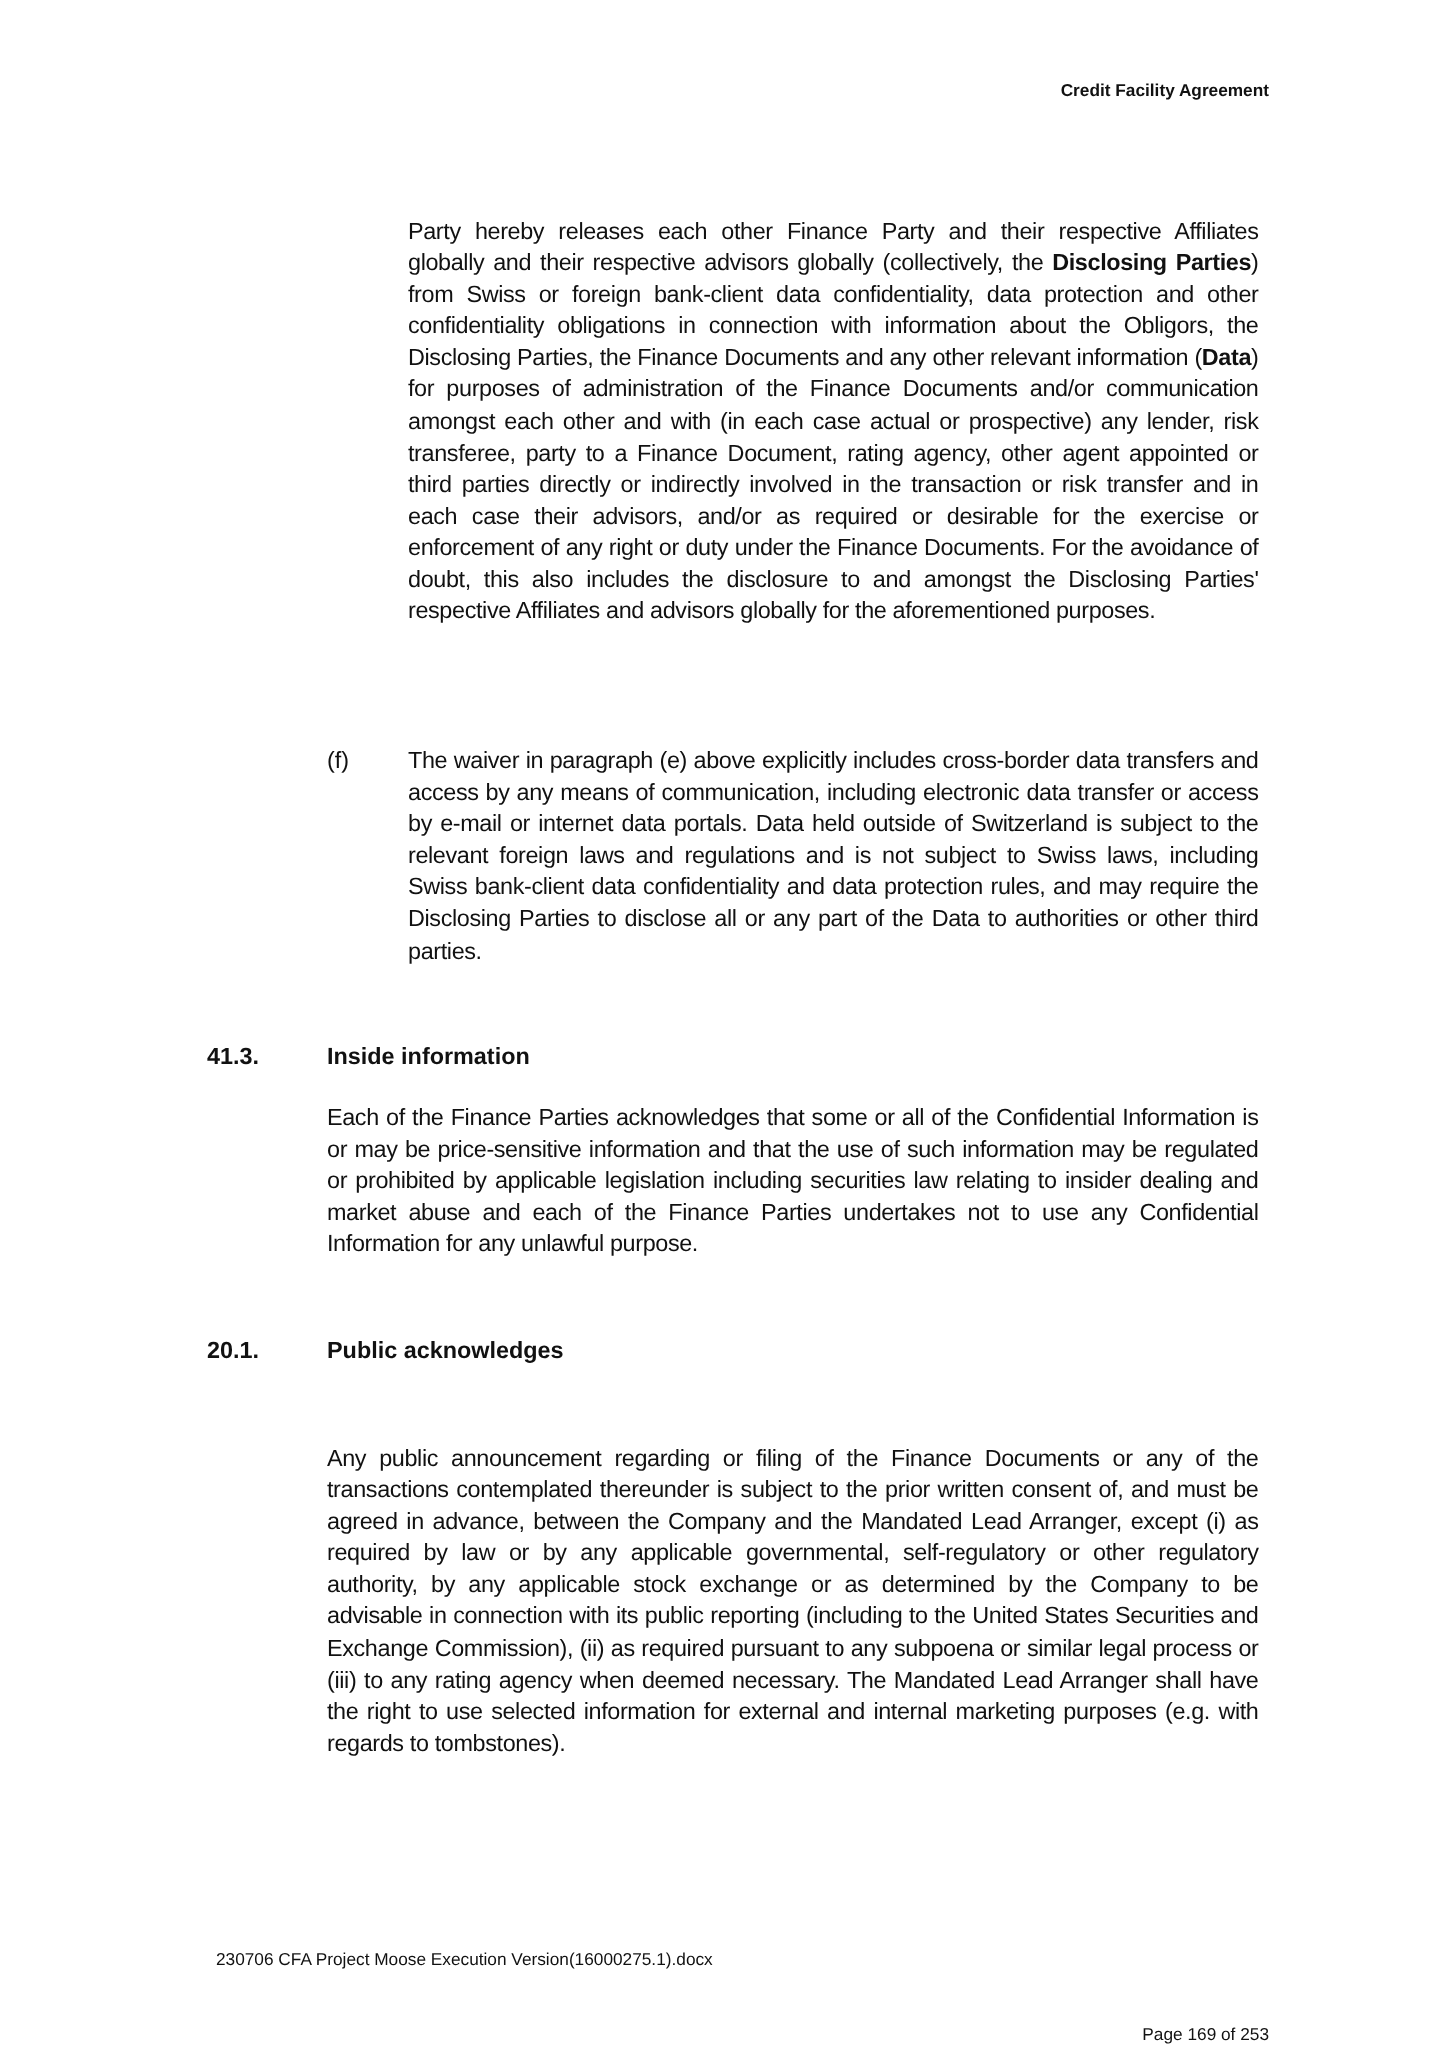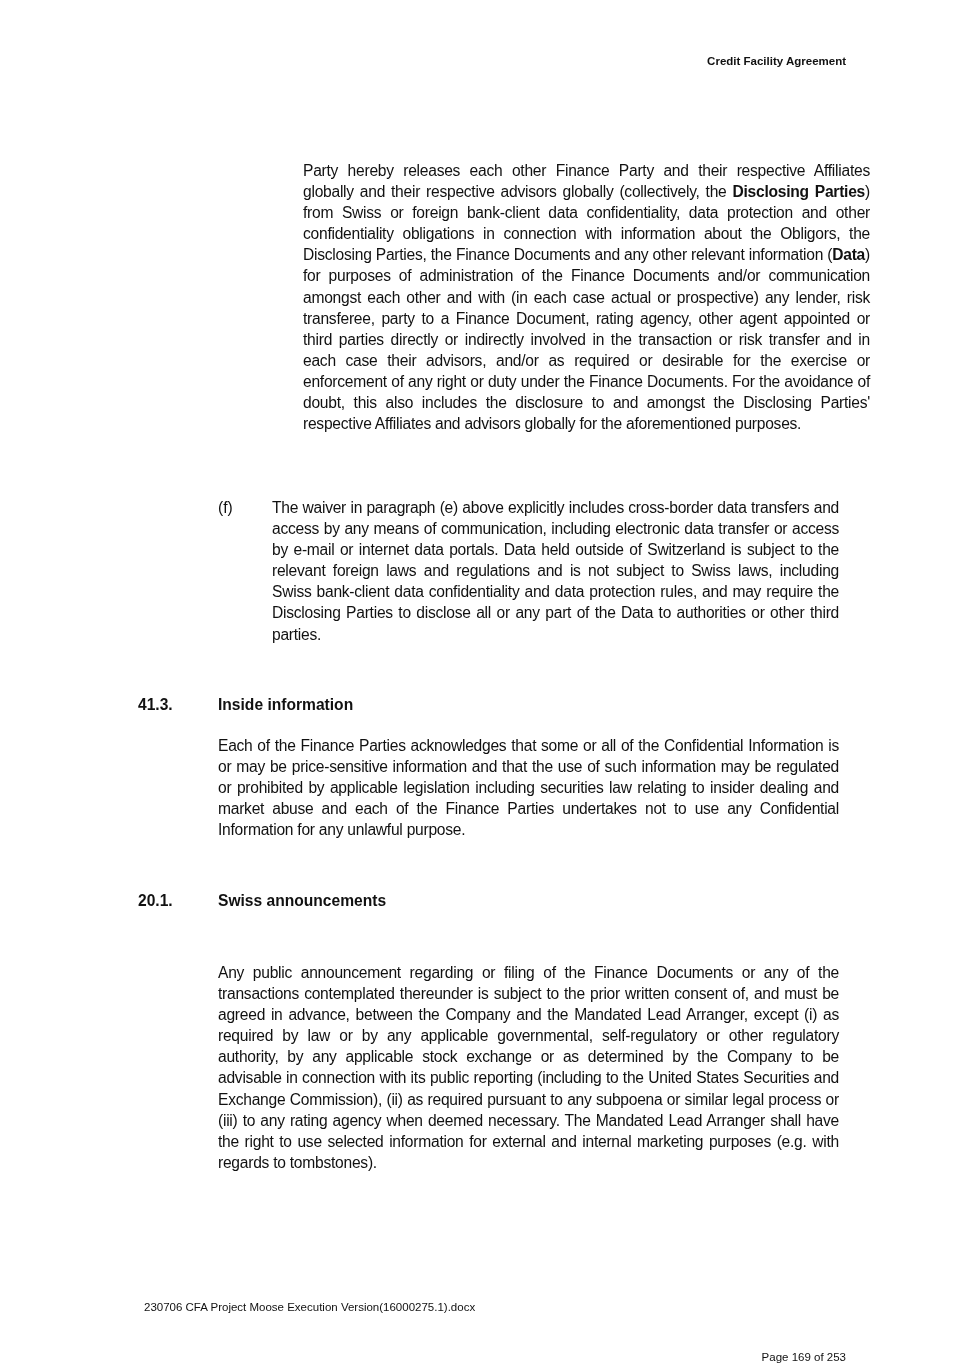--- a/index.html
+++ b/index.html
@@ -1,21 +1,21 @@
 <!DOCTYPE html>
 <html><head>
 <meta charset="utf-8">
 <style>
   html, body { margin: 0; padding: 0; background: #ffffff; }
   body { width: 965px; height: 1365px; position: relative; overflow: hidden;
          font-family: "Liberation Sans", "DejaVu Sans", sans-serif; color: #111; }
   .header { position: absolute; top: 55px; right: 119px; font-size: 11.5px; font-weight: bold; }
   .block { position: absolute; font-size: 15.6px; line-height: 21.1px; text-align: justify;
            text-align-last: left; letter-spacing: -0.25px; }
-  .p1 { left: 272px; top: 160px; width: 567px; margin-left: 31px; }
+  .p1 { left: 272px; top: 144px; width: 567px; }
   .p-f-num { position: absolute; left: 218px; top: 497px; font-size: 15.6px; line-height: 21.1px; }
   .p-f { left: 272px; top: 497px; width: 567px; }
   .sec-num { position: absolute; left: 138px; font-size: 15.6px; font-weight: bold; line-height: 21.1px; text-align: right; }
   .sec-title { position: absolute; left: 218px; font-size: 15.6px; font-weight: bold; line-height: 21.1px; text-align: center; }
   .p-s3 { left: 218px; top: 735px; width: 621px; }
   .p-s4 { left: 218px; top: 962px; width: 621px; }
   .footer-left { position: absolute; left: 144px; top: 1301px; font-size: 11.5px; }
   .footer-right { position: absolute; right: 119px; top: 1351px; font-size: 11.5px; }
   b { font-weight: bold; }
 </style>
@@ -27,17 +27,17 @@
 <div class="block p1"><span>Party hereby releases each other Finance Party and their respective Affiliates globally and their respective advisors globally (collectively, the </span><b>Disclosing Parties</b><span>) from Swiss or foreign bank-client data confidentiality, data protection and other confidentiality obligations in connection with information about the Obligors, the Disclosing Parties, the Finance Documents and any other relevant information (</span><b>Data</b><span>) for purposes of administration of the Finance Documents and/or communication amongst each other and with (in each case actual or prospective) any lender, risk transferee, party to a Finance Document, rating agency, other agent appointed or third parties directly or indirectly involved in the transaction or risk transfer and in each case their advisors, and/or as required or desirable for the exercise or enforcement of any right or duty under the Finance Documents. For the avoidance of doubt, this also includes the disclosure to and amongst the Disclosing Parties' respective Affiliates and advisors globally for the aforementioned purposes.</span></div>
 
 <div class="p-f-num">(f)</div>
 <div class="block p-f">The waiver in paragraph (e) above explicitly includes cross-border data transfers and access by any means of communication, including electronic data transfer or access by e-mail or internet data portals. Data held outside of Switzerland is subject to the relevant foreign laws and regulations and is not subject to Swiss laws, including Swiss bank-client data confidentiality and data protection rules, and may require the Disclosing Parties to disclose all or any part of the Data to authorities or other third parties.</div>
 
 <div class="sec-num" style="top:694px;">41.3.</div>
 <div class="sec-title" style="top:694px;">Inside information</div>
 <div class="block p-s3">Each of the Finance Parties acknowledges that some or all of the Confidential Information is or may be price-sensitive information and that the use of such information may be regulated or prohibited by applicable legislation including securities law relating to insider dealing and market abuse and each of the Finance Parties undertakes not to use any Confidential Information for any unlawful purpose.</div>
 
 <div class="sec-num" style="top:890px;">20.1.</div>
-<div class="sec-title" style="top:890px;">Swiss announcements</div>
+<div class="sec-title" style="top:890px;">Public acknowledges</div>
 <div class="block p-s4">Any public announcement regarding or filing of the Finance Documents or any of the transactions contemplated thereunder is subject to the prior written consent of, and must be agreed in advance, between the Company and the Mandated Lead Arranger, except (i) as required by law or by any applicable governmental, self-regulatory or other regulatory authority, by any applicable stock exchange or as determined by the Company to be advisable in connection with its public reporting (including to the United States Securities and Exchange Commission), (ii) as required pursuant to any subpoena or similar legal process or (iii) to any rating agency when deemed necessary. The Mandated Lead Arranger shall have the right to use selected information for external and internal marketing purposes (e.g. with regards to tombstones).</div>
 
 <div class="footer-left">230706 CFA Project Moose Execution Version(16000275.1).docx</div>
 <div class="footer-right">Page 169 of 253</div>
 
 </body></html>

